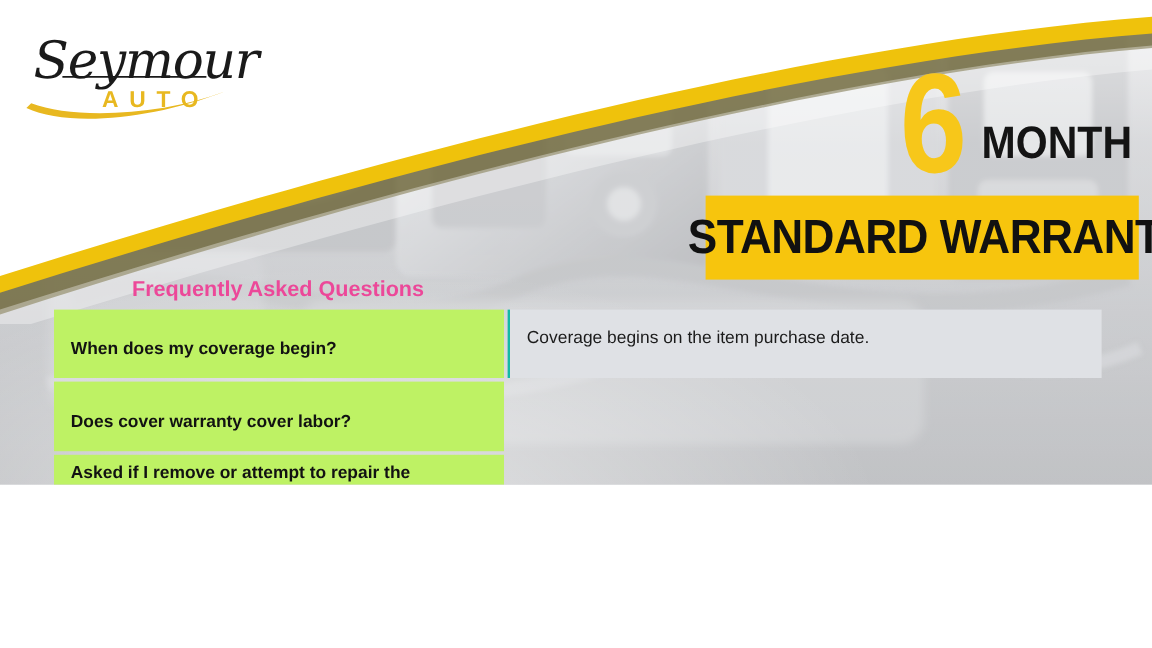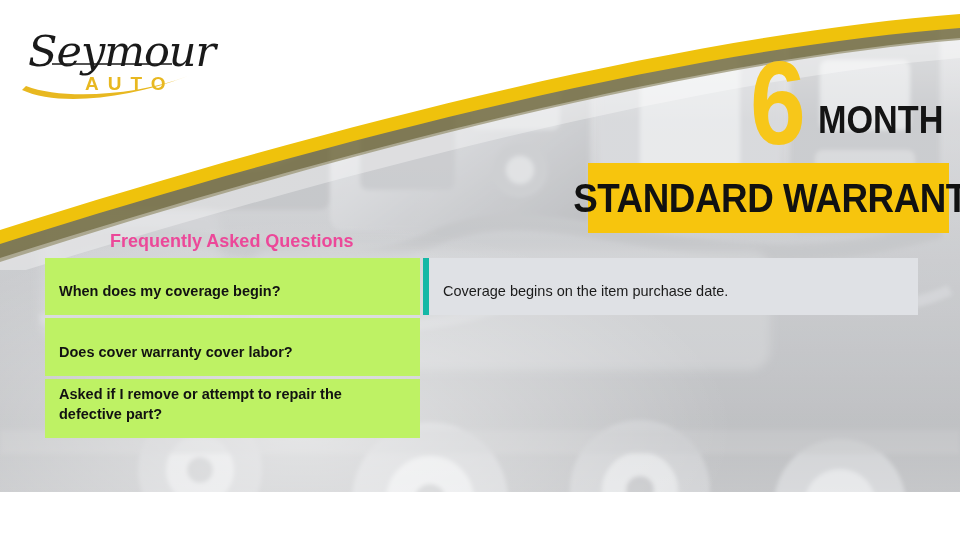--- a/index.html
+++ b/index.html
@@ -8,21 +8,21 @@
     padding: 0;
     background: #ffffff;
   }
   body {
     font-family: "Liberation Sans", sans-serif;
   }
 
   .slide {
     position: relative;
     width: 960px;
-    height: 492px;
+    height: 404px;
     overflow: hidden;
     background: #ffffff;
   }
 
   
   .bg-photo {
     position: absolute;
     left: 0; top: 0;
     width: 960px; height: 540px;
     overflow: hidden;
@@ -170,24 +170,24 @@
     font-family: "Liberation Sans", sans-serif;
     font-weight: 700;
     font-size: 14.5px;
     line-height: 1.33;
     color: #121212;
   }
   .a-cell {
     flex: 1;
     box-sizing: border-box;
     background: #DFE1E5;
-    border-left: 6px solid #14b8a6;
+    border-left: 2px solid #14b8a6;
     padding: 14px 14px 14px 14px;
     display: flex;
-    align-items: flex-end;
+    align-items: flex-start;
   }
   .a-cell span {
     font-family: "Liberation Sans", sans-serif;
     font-weight: 400;
     font-size: 14.5px;
     line-height: 1.38;
     color: #1b1b1b;
     text-align: justify;
     width: 100%;
   }

